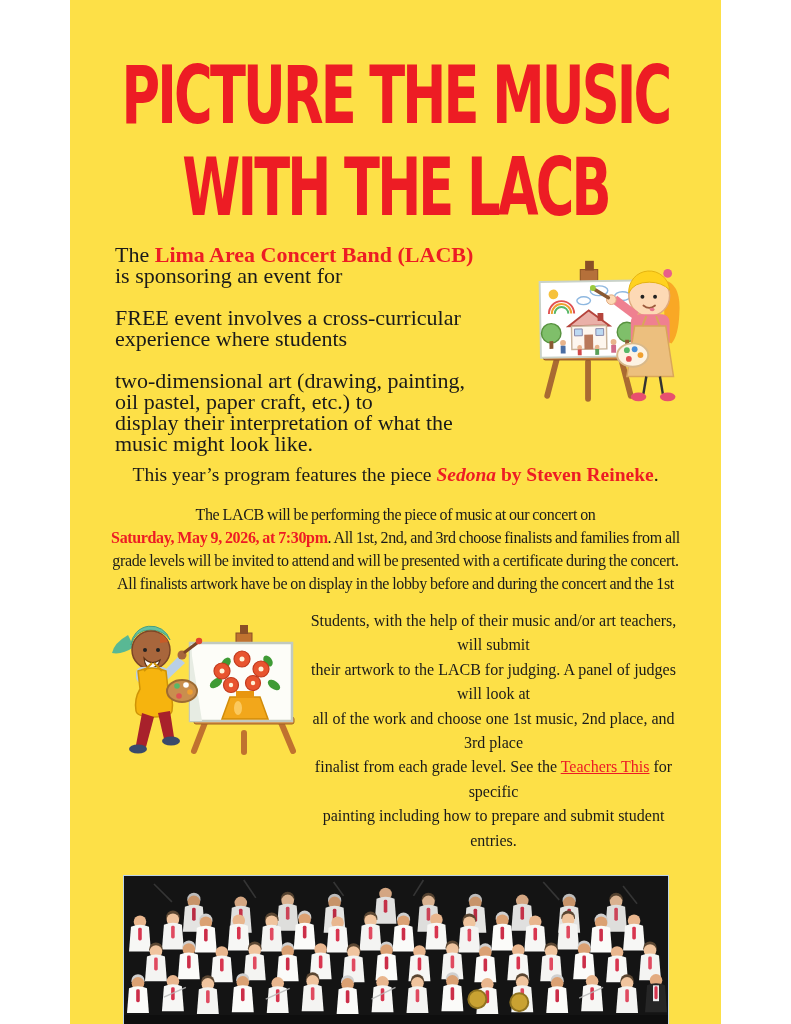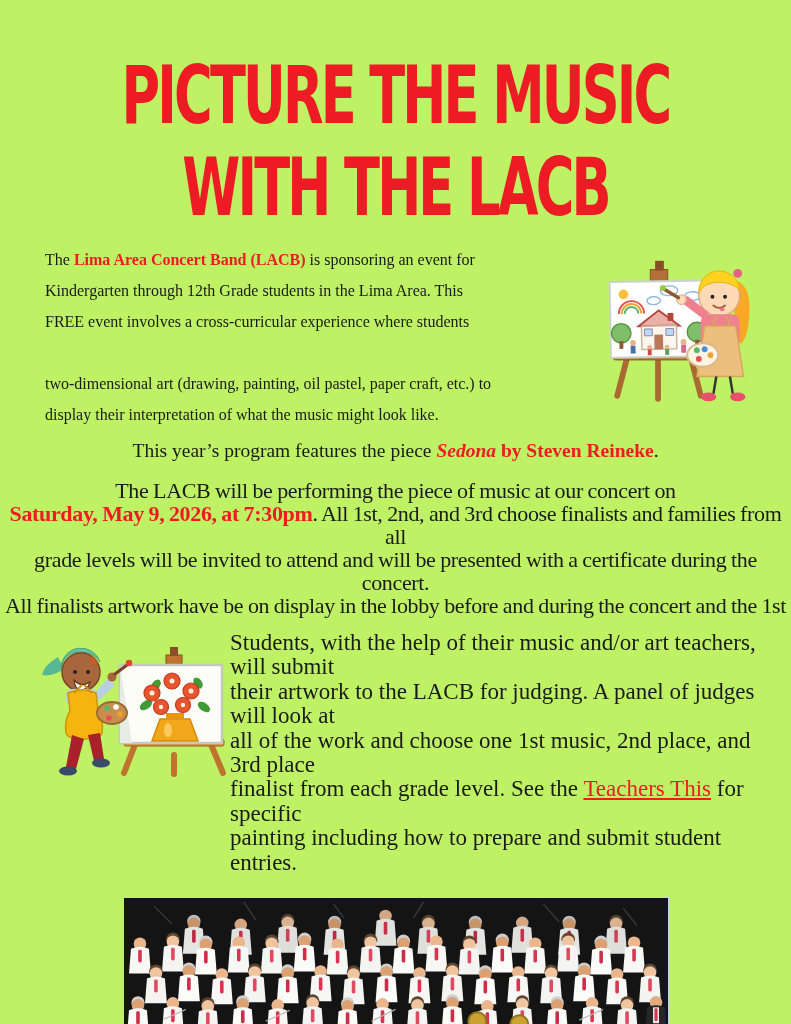--- a/index.html
+++ b/index.html
@@ -1,45 +1,45 @@
 <!DOCTYPE html>
 <html><head>
 <meta charset="utf-8">
 <style>
   * { margin:0; padding:0; box-sizing:border-box; }
   html,body { background:#fff; }
   .page {
-    position:relative; width:791px; height:1024px; margin:0 auto;
-    background:#bef264; overflow:hidden;
+    position:relative; width:651px; height:1024px; margin:0 auto;
+    background:#fde047; overflow:hidden;
     font-family:"Liberation Serif", serif; color:#1a1a1a;
   }
   
   .title-wrap { padding-top:50px; text-align:center; }
   .title-line {
     display:block; height:92px; line-height:92px;
     font-family:"DejaVu Sans", sans-serif; font-weight:bold;
     font-size:56px; letter-spacing:-3px; color:#ed1c24;
     transform:scale(0.94,1.42); text-transform:uppercase;
     white-space:nowrap;
   }
   
   .intro-row { display:flex; margin:10px 30px 0 45px; }
-  .intro-text { width:512px; font-size:16px; line-height:31px; }
+  .intro-text { width:512px; font-size:22px; line-height:21px; }
   .red-bold { color:#ed1c24; font-weight:bold; }
   .girl-art { width:204px; height:166px; margin-left:0px; margin-top:-4px; flex:none; }
   
   .program-line { text-align:center; margin-top:10px; font-size:19.5px; }
   .piece-name { color:#ed1c24; font-weight:bold; font-style:italic; }
   
-  .concert-par { text-align:center; margin-top:17px; font-size:22px; line-height:23px;
+  .concert-par { text-align:center; margin-top:17px; font-size:16px; line-height:23px;
     letter-spacing:-0.35px; word-spacing:-0.5px; }
   
   .submission-row { display:flex; margin:12px 34px 0 28px; }
   .boy-art { width:202px; height:150px; flex:none; margin-top:-2px; }
-  .submission-text { flex:1; text-align:left; font-size:23px; line-height:24.4px; margin-top:2px; }
+  .submission-text { flex:1; text-align:center; font-size:16px; line-height:24.4px; margin-top:2px; }
   .tg-link { color:#ed1c24; text-decoration:underline; cursor:pointer; }
   
   .band-photo { width:546px; height:158px; margin:22px auto 0 auto; border:1px solid #bcd4e6; }
   .band-photo svg { display:block; width:100%; height:100%; }
   
   .footer { display:flex; align-items:flex-start; margin:16px 40px 0 60px; }
   .lima-logo {
     width:102px; height:92px; background:#000; border:2px solid #111;
     box-shadow:inset 0 0 0 4px #3d0e0e; border-radius:6px;
     display:flex; flex-direction:column; justify-content:center; align-items:center;
@@ -55,21 +55,21 @@
 <div class="page">
 
   <div class="title-wrap">
     <span class="title-line">Picture the Music</span>
     <span class="title-line">with the LACB</span>
   </div>
 
   <div class="intro-row">
     <p class="intro-text">
       <span>The </span><span class="red-bold">Lima Area Concert Band (LACB)</span><span> is sponsoring an event for</span><br>
-      <span>Kindergarten through 12th Grade students in the Lima Area.  This</span><br>
+      <br>
       <span>FREE event involves a cross-curricular experience where students</span><br>
       <br>
       <span>two-dimensional art (drawing, painting, oil pastel, paper craft, etc.) to</span><br>
       <span>display their interpretation of what the music might look like.</span>
     </p>
     <svg class="girl-art" viewBox="0 0 210 170">
 
       <g stroke="#a96a32" stroke-width="6" stroke-linecap="round">
         <line x1="88" y1="60" x2="62" y2="160"></line>
         <line x1="122" y1="60" x2="148" y2="160"></line>

